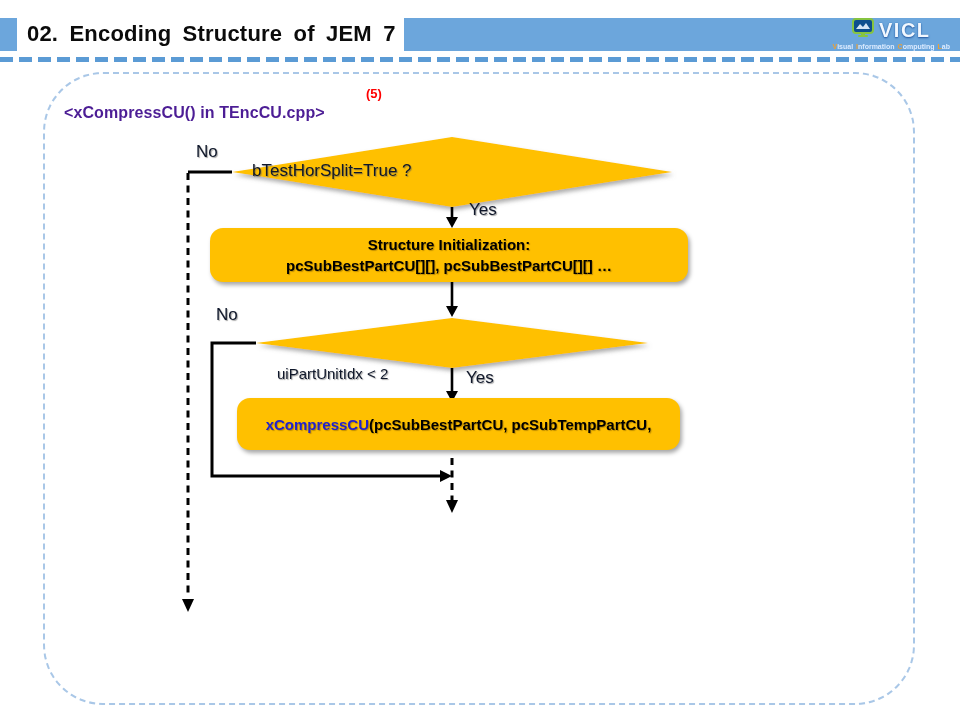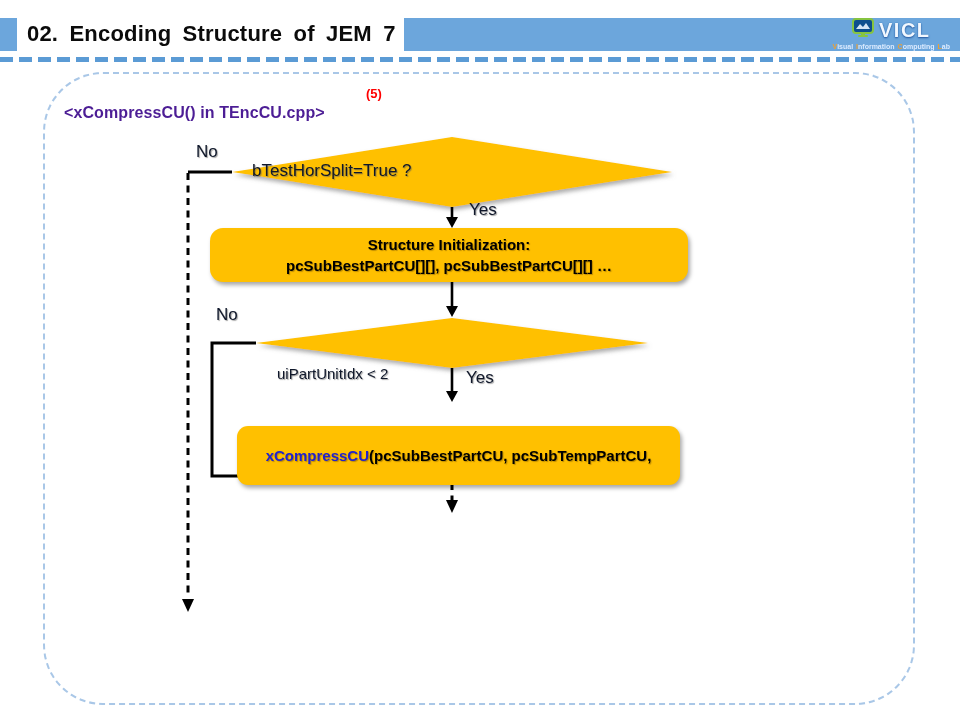--- a/index.html
+++ b/index.html
@@ -49,21 +49,21 @@
   .no2{left:216px;top:305px;font-size:17px;}
   .yes2{left:466px;top:368px;font-size:17px;}
   .process-box{
     position:absolute;background:#FFC000;border-radius:13px;
     display:flex;flex-direction:column;align-items:center;justify-content:center;
     font-size:15px;font-weight:700;color:#000;line-height:21px;text-align:center;
     box-shadow:2px 3px 4px rgba(0,0,0,0.35);text-shadow:1px 1px 1px rgba(90,60,0,0.4);
     white-space:nowrap;
   }
   .box1{left:210px;top:228px;width:478px;height:54px;}
-  .box2{left:237px;top:426px;width:443px;height:59px;border-radius:11px;}
+  .box2{left:237px;top:398px;width:443px;height:52px;}
   .call-name{color:#2222CC;}
 </style>
 </head>
 <body>
 
 <div class="slide">
 
   <div class="header-accent" style="background: rgb(108, 166, 220);"></div>
   <div class="header-title">02. Encoding Structure of JEM 7 SW</div>
   <div class="header-bar" style="background: rgb(108, 166, 220);">

